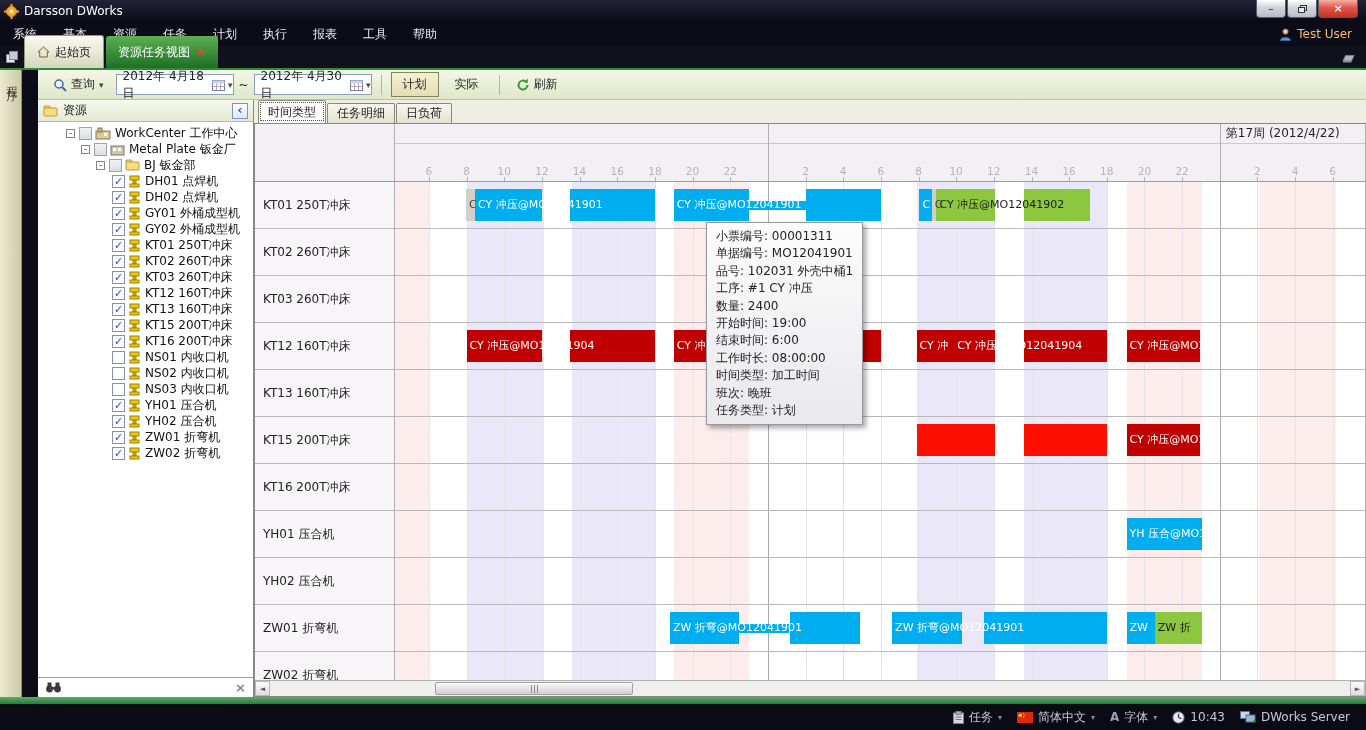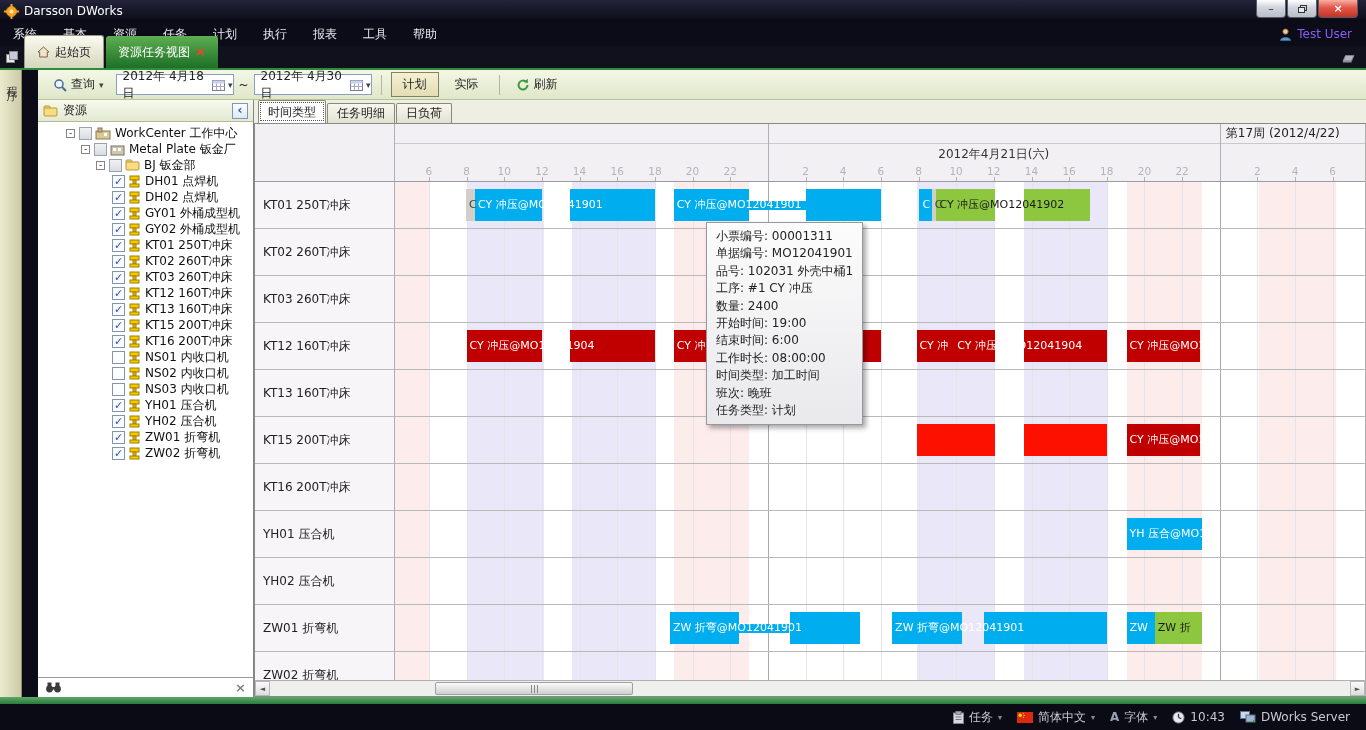--- a/index.html
+++ b/index.html
@@ -12,21 +12,21 @@
             background:linear-gradient(#23233a,#0a0a16);padding-left:4px;}
   .titlebar .title{margin-left:5px;}
   .win-btns{margin-left:auto;display:flex;align-self:flex-start;margin-right:8px;}
   .wbtn{width:30px;height:18px;border:1px solid #5a5a66;border-top:none;border-radius:0 0 4px 4px;
         display:flex;align-items:center;justify-content:center;font-size:11px;color:#222;
         background:linear-gradient(#fefefe,#cfd4dc 45%,#b8bec8);margin-left:1px;}
   .wbtn.close{background:linear-gradient(#f7b0a2,#e2574a 45%,#c23324);color:#fff;font-weight:bold;width:40px;}
   
   .menubar{height:24px;display:flex;align-items:center;color:#e9e9ef;font-size:12px;}
   .menu-item{padding:4px 13px;cursor:default;}
-  .user-chip{margin-left:auto;margin-right:14px;display:flex;align-items:center;gap:5px;color:#8b5cf6;}
+  .user-chip{margin-left:auto;margin-right:14px;display:flex;align-items:center;gap:5px;color:#fdba74;}
   
   .tabstrip{height:24px;background:#11111e;border-bottom:2px solid #2e8b3a;display:flex;align-items:flex-end;}
   .pages-ico{width:24px;display:flex;justify-content:center;align-items:center;height:22px;}
   .doc-tab{height:22px;display:flex;align-items:center;gap:5px;padding:16px 12px;font-size:12px;
            border-radius:3px 3px 0 0;margin-right:2px;white-space:nowrap;}
   .doc-tab.home{background:linear-gradient(#fafaf0,#d6d7bd);color:#222;border:1px solid #9a9a80;border-bottom:none;}
   .doc-tab.active{background:linear-gradient(#5fae52,#1c7026);color:#fff;}
   .tab-close{color:#ff3b2b;font-weight:bold;font-size:13px;line-height:10px;}
   .stack-ico{margin-left:auto;margin-right:10px;height:22px;display:flex;align-items:center;}
   
@@ -524,21 +524,20 @@
           <div class="viewtabs" id="viewtabs">
               <div class="vtab sel">时间类型</div>
               <div class="vtab">任务明细</div>
               <div class="vtab">日负荷</div>
             </div>
           <div class="gantt">
             <div class="g-corner"></div>
             <div class="g-header" id="g-header">
                 <div class="g-week"></div>
                 <div class="g-weekcell" style="left:824.8px;width:145.0px;">第17周 (2012/4/22)</div>
-                <div class="g-datecell" style="left:372.8px;width:451.9px;">2012年4月21日(六)</div>
                 <div class="g-daysep-h" style="left:372.8px;"></div>
                 <div class="g-datecell" style="left:824.8px;width:145.0px;"></div>
                 <div class="g-daysep-h" style="left:824.8px;"></div>
                 <div class="g-tick-label" style="left:33.9px;">6</div>
                 <div class="g-tickmark" style="left:33.9px;"></div>
                 <div class="g-tick-label" style="left:71.6px;">8</div>
                 <div class="g-tickmark" style="left:71.6px;"></div>
                 <div class="g-tick-label" style="left:109.2px;">10</div>
                 <div class="g-tickmark" style="left:109.2px;"></div>
                 <div class="g-tick-label" style="left:146.9px;">12</div>

